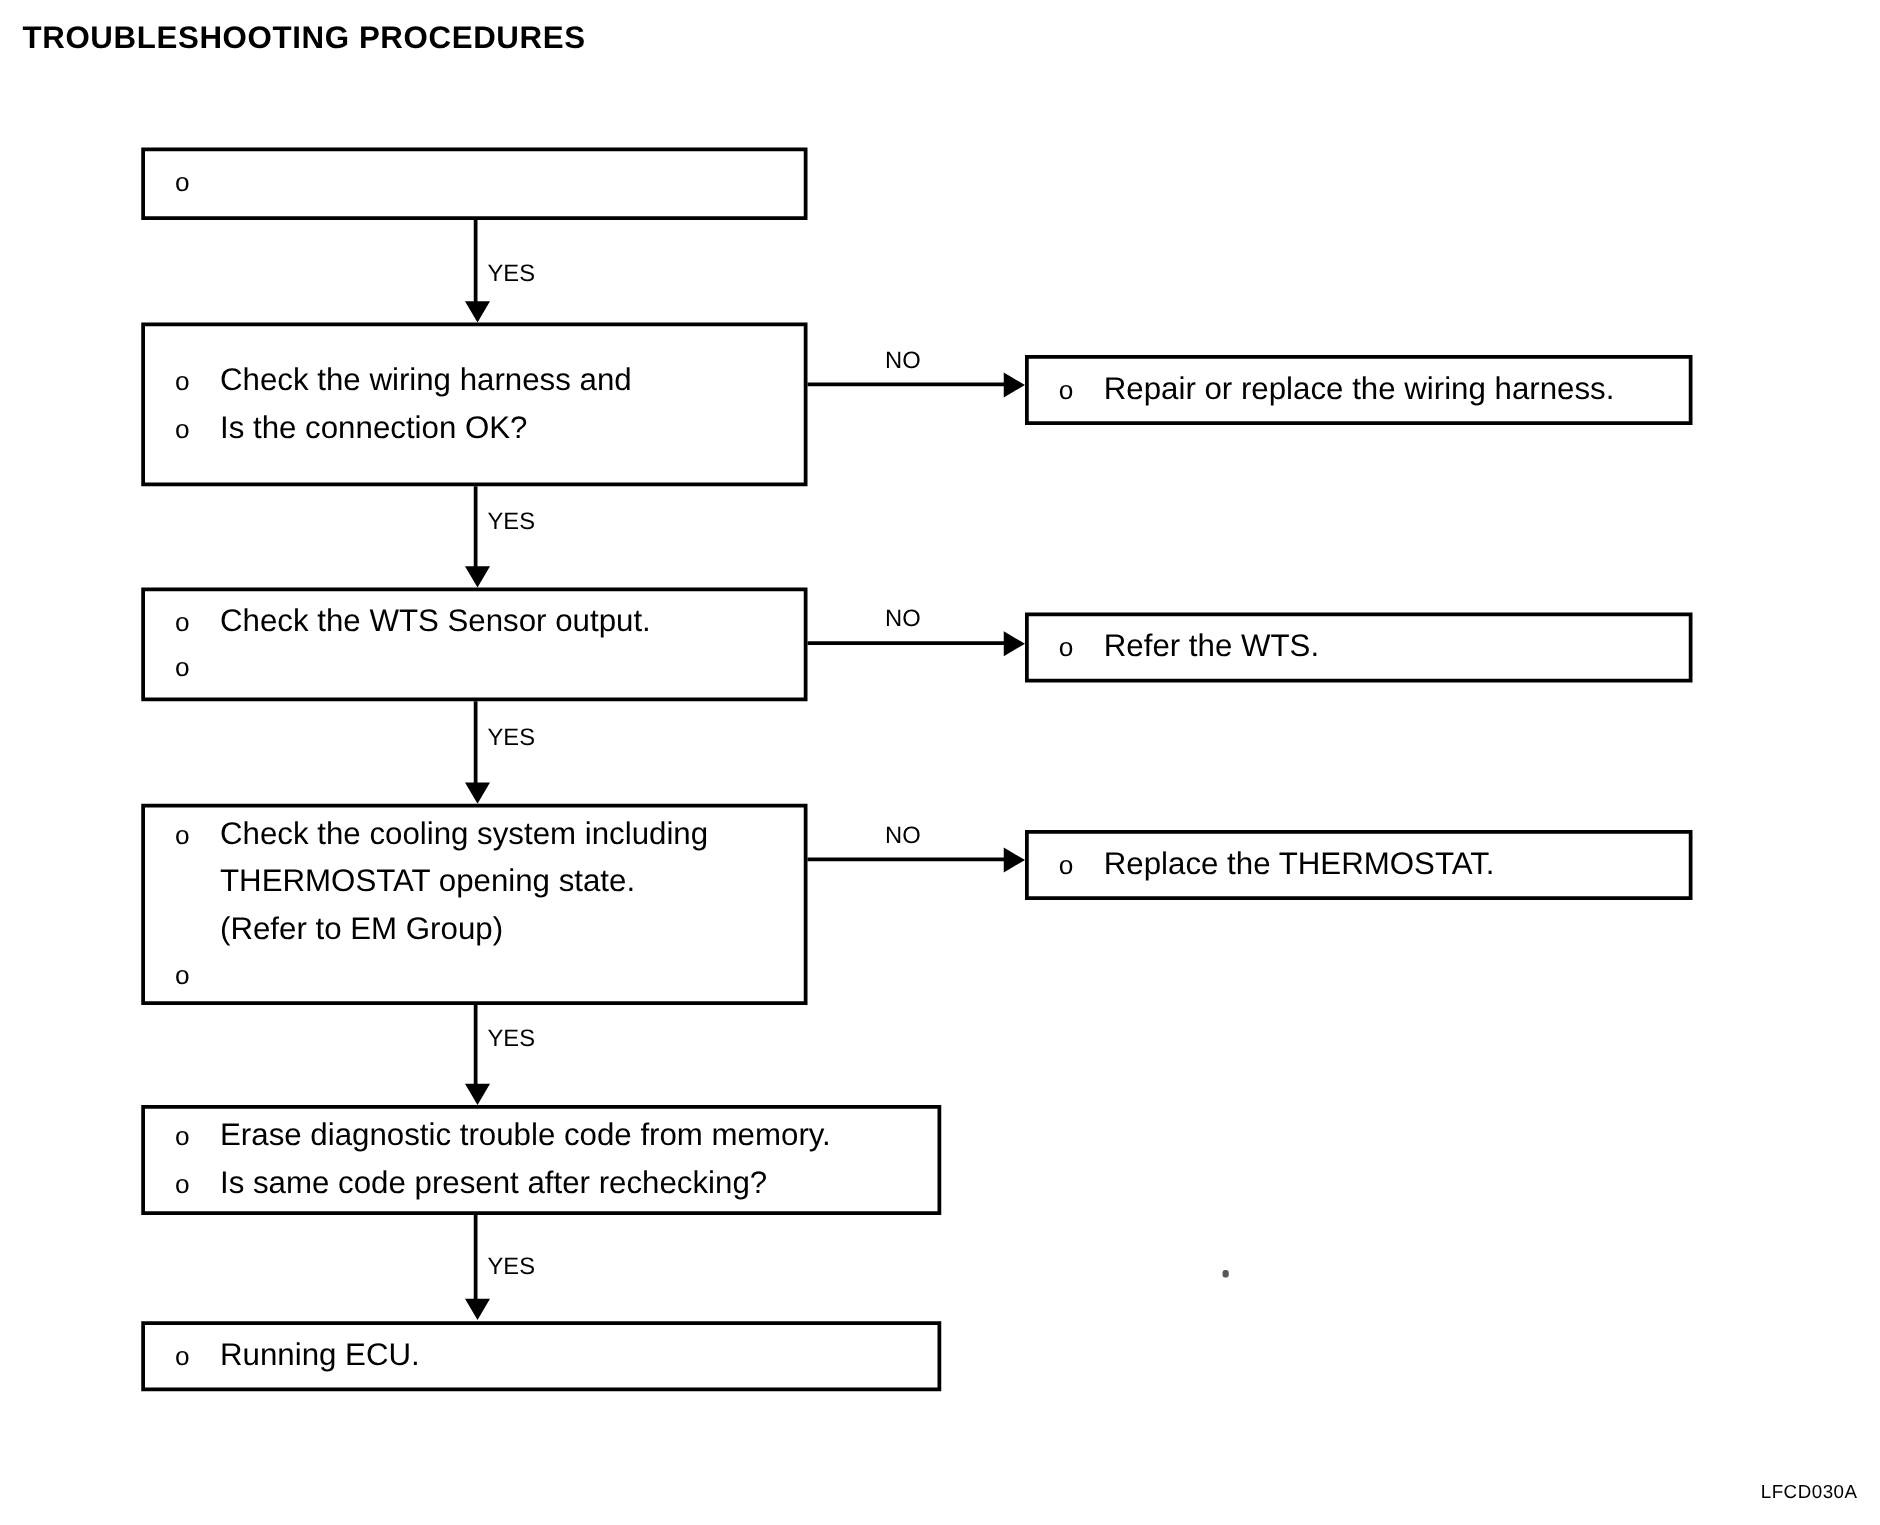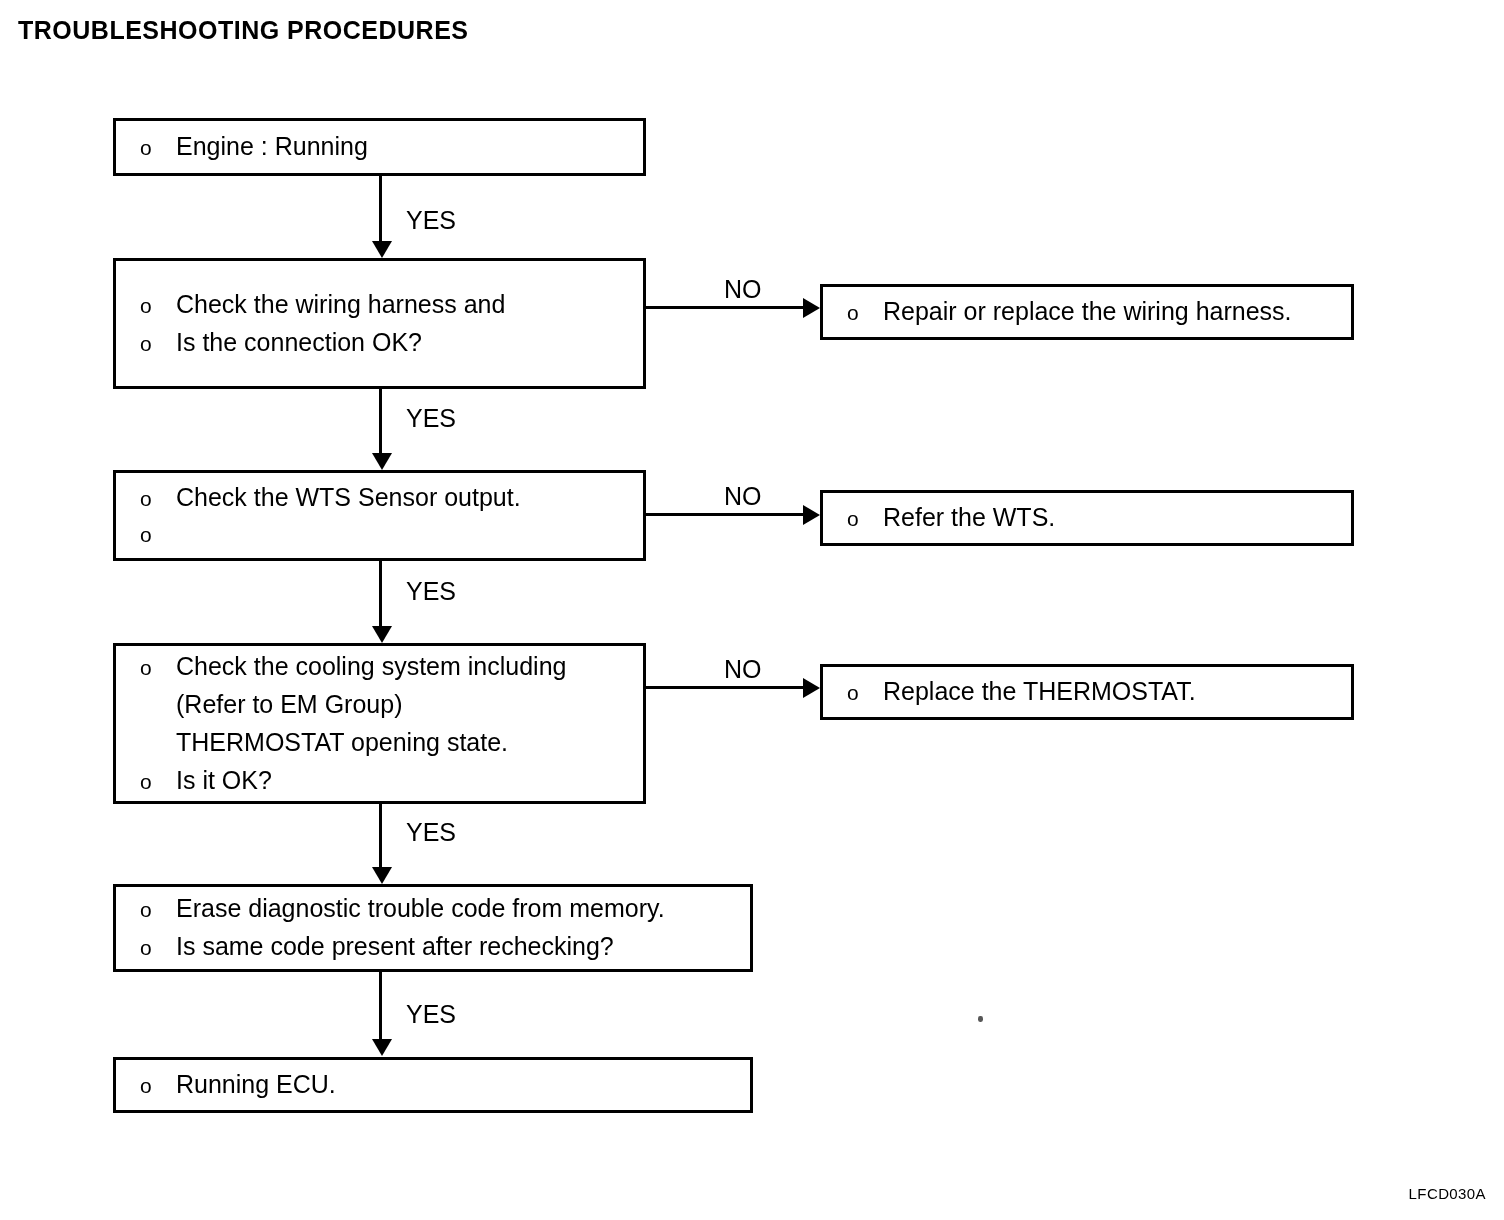--- a/index.html
+++ b/index.html
@@ -89,24 +89,23 @@
     width: 0;
     height: 0;
     border-top: 10px solid transparent;
     border-bottom: 10px solid transparent;
     border-left: 17px solid #000000;
   }
 
   
   .edge-label {
     position: absolute;
-    font-size: 25px;
+    font-size: 19px;
     line-height: 28px;
     white-space: nowrap;
-    margin-left: 16px;
   }
 
   
   .ref-code {
     position: absolute;
     right: 18px;
     bottom: 18px;
     font-size: 15px;
     letter-spacing: 0.4px;
     white-space: nowrap;
@@ -126,21 +125,20 @@
 <body>
 
 <div id="page">
 
   <div class="page-title">TROUBLESHOOTING PROCEDURES</div>
 
   <div class="flow-box" style="left:113px; top:118px; width:533px; height:58px;">
     <div class="box-lines">
       <div class="box-line">
         <span class="bullet">o</span>
-        <span class="line-text">Engine : Running</span>
       </div>
     </div>
   </div>
 
   <div class="v-line" style="left:379px; top:176px; width:3px; height:66px;"></div>
   <div class="arrow-down" style="left:372px; top:241px;"></div>
   <div class="edge-label" style="left:390px; top:206px;">YES</div>
 
   <div class="flow-box" style="left:113px; top:258px; width:533px; height:131px;">
     <div class="box-lines">
@@ -202,29 +200,28 @@
   <div class="edge-label" style="left:390px; top:577px;">YES</div>
 
   <div class="flow-box" style="left:113px; top:643px; width:533px; height:161px;">
     <div class="box-lines">
       <div class="box-line">
         <span class="bullet">o</span>
         <span class="line-text">Check the cooling system including</span>
       </div>
       <div class="box-line">
         <span class="bullet blank">o</span>
+        <span class="line-text">THERMOSTAT opening state.</span>
+      </div>
+      <div class="box-line">
+        <span class="bullet blank">o</span>
         <span class="line-text">(Refer to EM Group)</span>
       </div>
       <div class="box-line">
-        <span class="bullet blank">o</span>
-        <span class="line-text">THERMOSTAT opening state.</span>
-      </div>
-      <div class="box-line">
-        <span class="bullet">o</span>
-        <span class="line-text">Is it OK?</span>
+        <span class="bullet">o</span>
       </div>
     </div>
   </div>
 
   <div class="h-line" style="left:646px; top:686px; width:158px;"></div>
   <div class="arrow-right" style="left:803px; top:678px;"></div>
   <div class="edge-label" style="left:708px; top:655px;">NO</div>
 
   <div class="flow-box" style="left:820px; top:664px; width:534px; height:56px;">
     <div class="box-lines">

